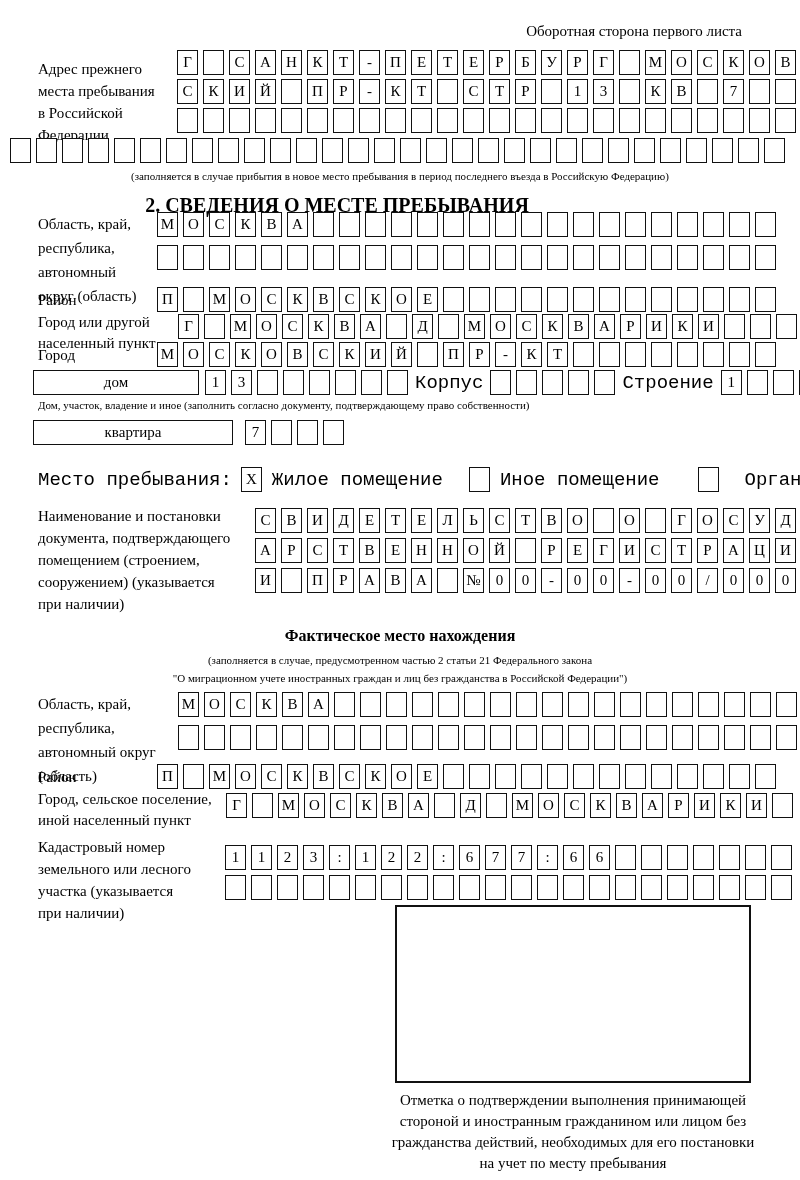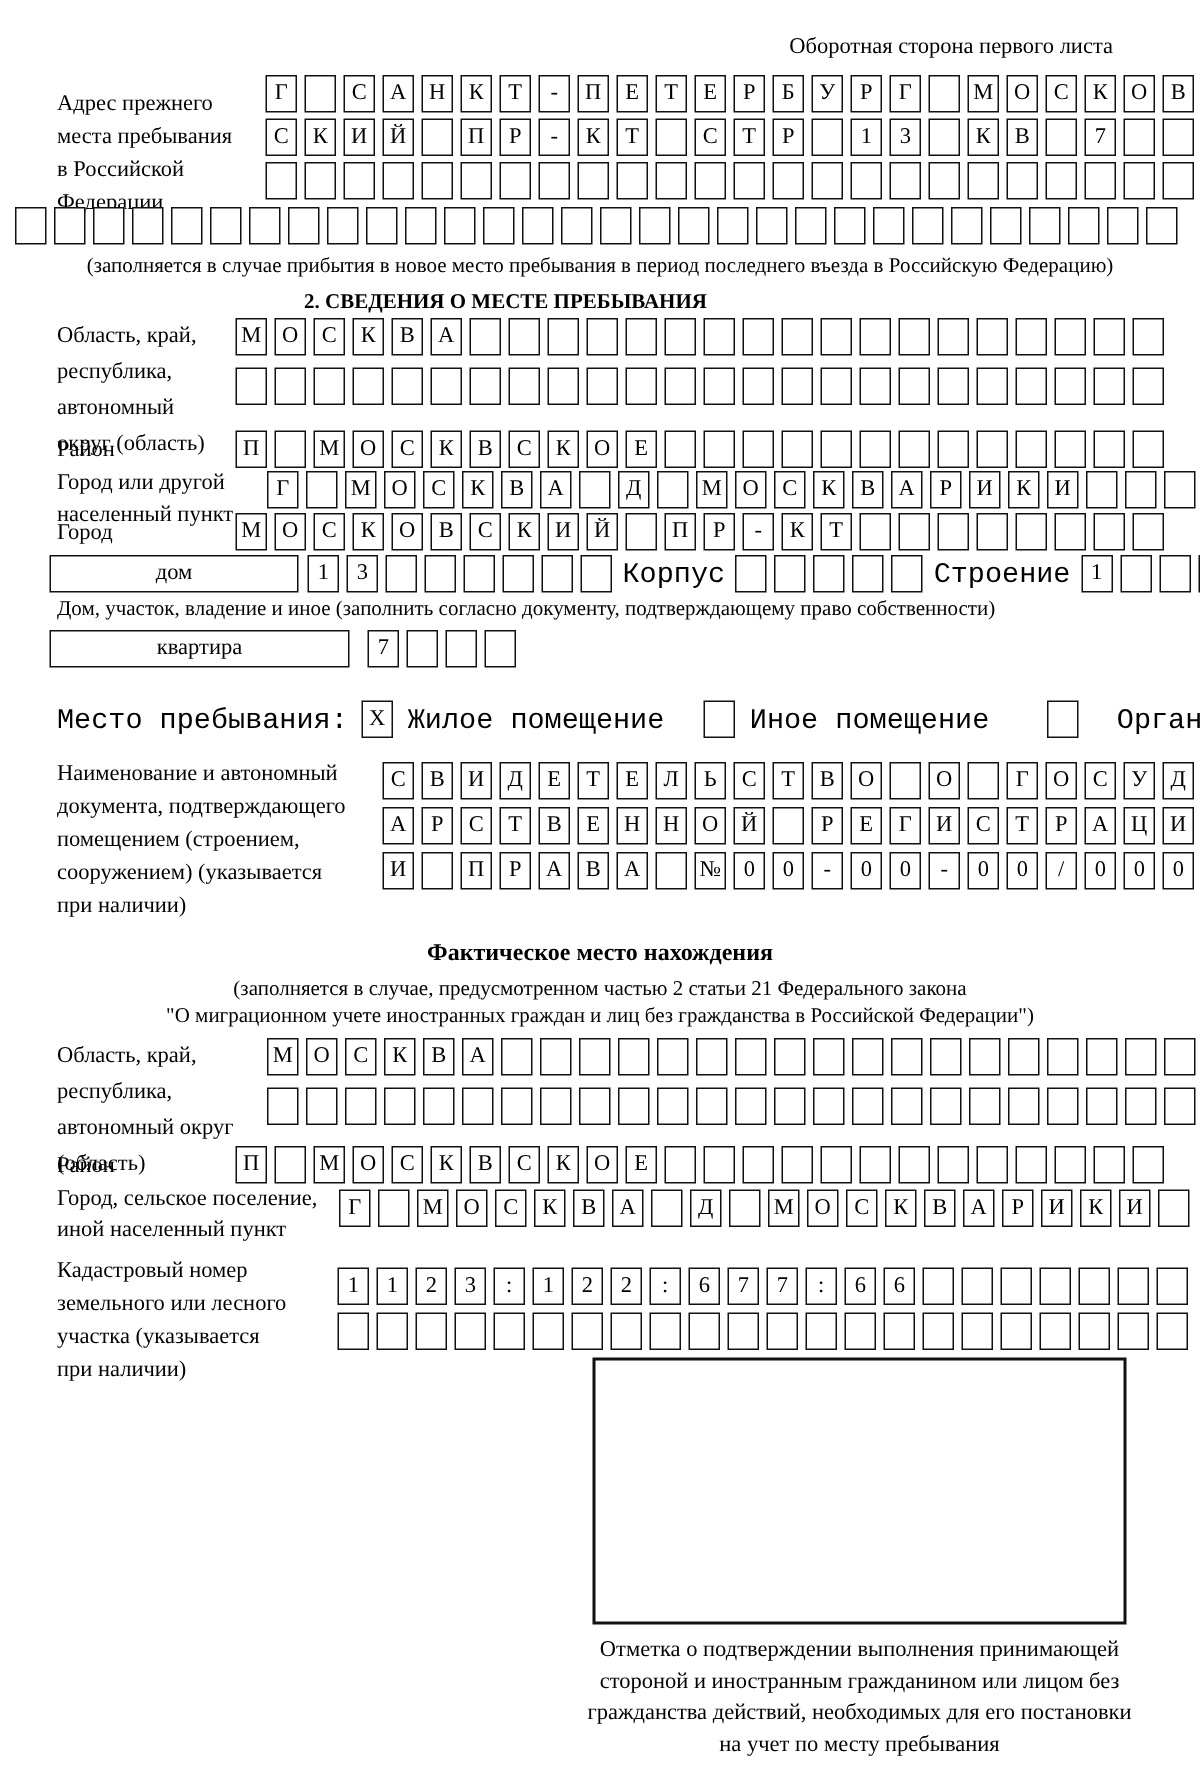--- a/index.html
+++ b/index.html
@@ -3,21 +3,21 @@
 <meta charset="utf-8">
 <style>
   html,body{margin:0;padding:0;background:#fff;}
   .page{
     position:relative;width:800px;height:1180px;background:#fff;color:#000;
     font-family:"Liberation Serif","DejaVu Serif",serif;overflow:hidden;
   }
   .abs{position:absolute;}
   .lbl{font-size:15px;line-height:22px;}
   .lbl-sm{font-size:15px;line-height:21px;}
-  .note{font-size:14px;}
+  .note{font-size:11px;}
   .center{text-align:center;}
   .bold{font-weight:bold;}
   .cellrow{display:flex;column-gap:5px;}
   .cell{
     width:21px;height:25px;box-sizing:border-box;border:1.8px solid #111;
     display:flex;align-items:center;justify-content:center;
     font-size:15px;background:#fff;flex:0 0 auto;
   }
   .wide-box{
     box-sizing:border-box;border:1.8px solid #111;height:25px;
@@ -145,21 +145,21 @@
       <div class="cell"></div>
       <div class="cell"></div>
       <div class="cell"></div>
       <div class="cell"></div>
       <div class="cell"></div>
       <div class="cell"></div>
       <div class="cell"></div>
     </div>
   <div class="abs note center" style="left:0;top:170px;width:800px">(заполняется в случае прибытия в новое место пребывания в период последнего въезда в Российскую Федерацию)</div>
 
-  <div class="abs center bold" style="left:0;top:194px;width:674px;font-size:14px">2. СВЕДЕНИЯ О МЕСТЕ ПРЕБЫВАНИЯ</div>
+  <div class="abs center bold" style="left:0;top:194px;width:674px;font-size:20px">2. СВЕДЕНИЯ О МЕСТЕ ПРЕБЫВАНИЯ</div>
 
   <div class="abs" style="left:38px;top:212px;font-size:15px;line-height:24px">
       <div>Область, край,</div>
       <div>республика,</div>
       <div>автономный</div>
       <div>округ (область)</div>
     </div>
   <div class="abs cellrow" style="left:157px;top:212px">
       <div class="cell">М</div>
       <div class="cell">О</div>
@@ -344,21 +344,21 @@
     <span class="inline-lbl">Место пребывания:</span>
     <div class="cell" style="margin-left:9px">X</div>
     <span class="inline-lbl" style="margin-left:10px">Жилое помещение</span>
     <div class="cell" style="margin-left:26px"></div>
     <span class="inline-lbl" style="margin-left:10px">Иное помещение</span>
     <div class="cell" style="margin-left:38px"></div>
     <span class="inline-lbl" style="margin-left:26px">Организация</span>
   </div>
 
   <div class="abs lbl" style="left:38px;top:505px">
-      <div>Наименование и автономный</div>
+      <div>Наименование и постановки</div>
       <div>документа, подтверждающего</div>
       <div>помещением (строением,</div>
       <div>сооружением) (указывается</div>
       <div>при наличии)</div>
     </div>
   <div class="abs cellrow" style="left:255px;top:508px">
       <div class="cell">С</div>
       <div class="cell">В</div>
       <div class="cell">И</div>
       <div class="cell">Д</div>

